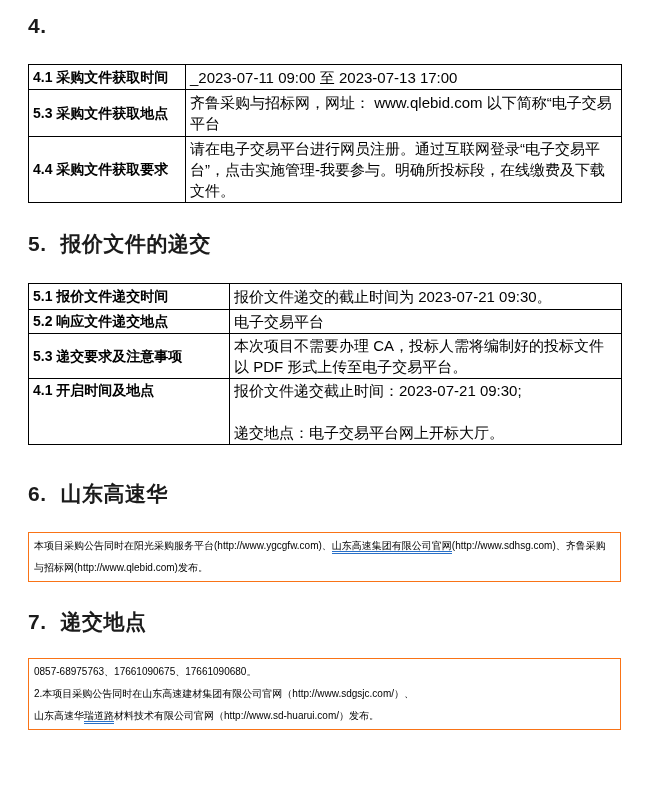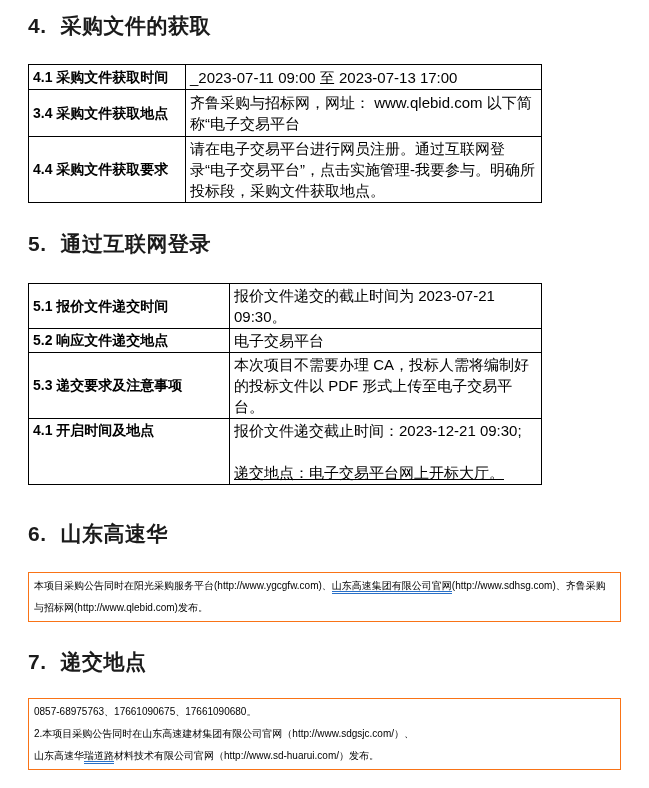--- a/index.html
+++ b/index.html
@@ -18,21 +18,21 @@
     margin: 0;
   }
   h2.heading .hnum { margin-right: 14px; }
 
   #h4 { margin-bottom: 25px; }
   #h5 { margin-bottom: 26px; }
   #h6 { margin-bottom: 25px; }
   #h7 { margin-bottom: 23px; }
 
   table.doc-table {
-    width: 514px; border-collapse: collapse; table-layout: fixed;
+    width: 594px; border-collapse: collapse; table-layout: fixed;
     font-size: 15px; line-height: 21px;
     margin-bottom: 28px;
   }
   table.doc-table td {
     border: 1px solid #000000;
     padding: 1px 4px;
     vertical-align: middle;
     overflow: hidden;
   }
   table.doc-table td.lbl {
@@ -44,21 +44,21 @@
 
   .t4 .r1 td { height: 22px; }
   .t4 .r2 td { height: 44px; }
   .t4 .r3 td { height: 42px; }
   .t4 .r4 td { height: 62px; }
 
   .t5 .r1 td { height: 23px; }
   .t5 .r2 td { height: 20px; }
   .t5 .r3 td { height: 42px; }
   .t5 .r4 td { height: 60px; vertical-align: top; }
-  .val-line2 { margin-top: 21px; text-decoration: underline; }
+  .val-line2 { margin-top: 21px; }
 
   .notice-box {
     width: 581px;
     border: 1px solid #f97316;
     padding: 2px 5px;
     font-size: 10px; line-height: 22px;
   }
   #box6 { margin-bottom: 27px; }
   #box7 { margin-bottom: 0; }
 
@@ -72,63 +72,62 @@
     border-bottom: 3px double #2970c8;
   }
 </style>
 </head>
 <body>
 
 <div class="page">
 
   <h2 class="heading" id="h4">
     <span class="hnum">4.</span>
-    <span>采购文件的获取</span>
   </h2>
 
   <table class="doc-table t4">
     <tbody>
         <tr class="r1">
       <td class="lbl">4.1 采购文件获取时间</td>
       <td class="val">_2023-07-11 09:00 至 2023-07-13 17:00</td>
     </tr>
     <tr class="r2">
-      <td class="lbl">3.4 采购文件获取地点</td>
+      <td class="lbl">5.3 采购文件获取地点</td>
       <td class="val">齐鲁采购与招标网，网址： www.qlebid.com 以下简称“电子交易平台</td>
     </tr>
     <tr class="r4">
       <td class="lbl">4.4 采购文件获取要求</td>
-      <td class="val">请在电子交易平台进行网员注册。通过互联网登录“电子交易平台”，点击实施管理-我要参与。明确所投标段，采购文件获取地点。</td>
+      <td class="val">请在电子交易平台进行网员注册。通过互联网登录“电子交易平台”，点击实施管理-我要参与。明确所投标段，在线缴费及下载文件。</td>
     </tr>
   </tbody>
     </table>
 
   <h2 class="heading" id="h5">
     <span class="hnum">5.</span>
-    <span>通过互联网登录</span>
+    <span>报价文件的递交</span>
   </h2>
 
   <table class="doc-table t5">
     <tbody>
         <tr class="r1">
       <td class="lbl">5.1 报价文件递交时间</td>
       <td class="val">报价文件递交的截止时间为 2023-07-21 09:30。</td>
     </tr>
     <tr class="r2">
       <td class="lbl">5.2  响应文件递交地点</td>
       <td class="val">电子交易平台</td>
     </tr>
     <tr class="r3">
       <td class="lbl">5.3  递交要求及注意事项</td>
       <td class="val">本次项目不需要办理 CA，投标人需将编制好的投标文件以 PDF 形式上传至电子交易平台。</td>
     </tr>
     <tr class="r4">
       <td class="lbl">4.1 开启时间及地点</td>
       <td class="val">
-        <div>报价文件递交截止时间：2023-12-21 09:30;</div>
+        <div>报价文件递交截止时间：2023-07-21 09:30;</div>
         <div class="val-line2">递交地点：电子交易平台网上开标大厅。</div>
       </td>
     </tr>
   </tbody>
     </table>
 
   <h2 class="heading" id="h6">
     <span class="hnum">6.</span>
     <span>山东高速华</span>
   </h2>

